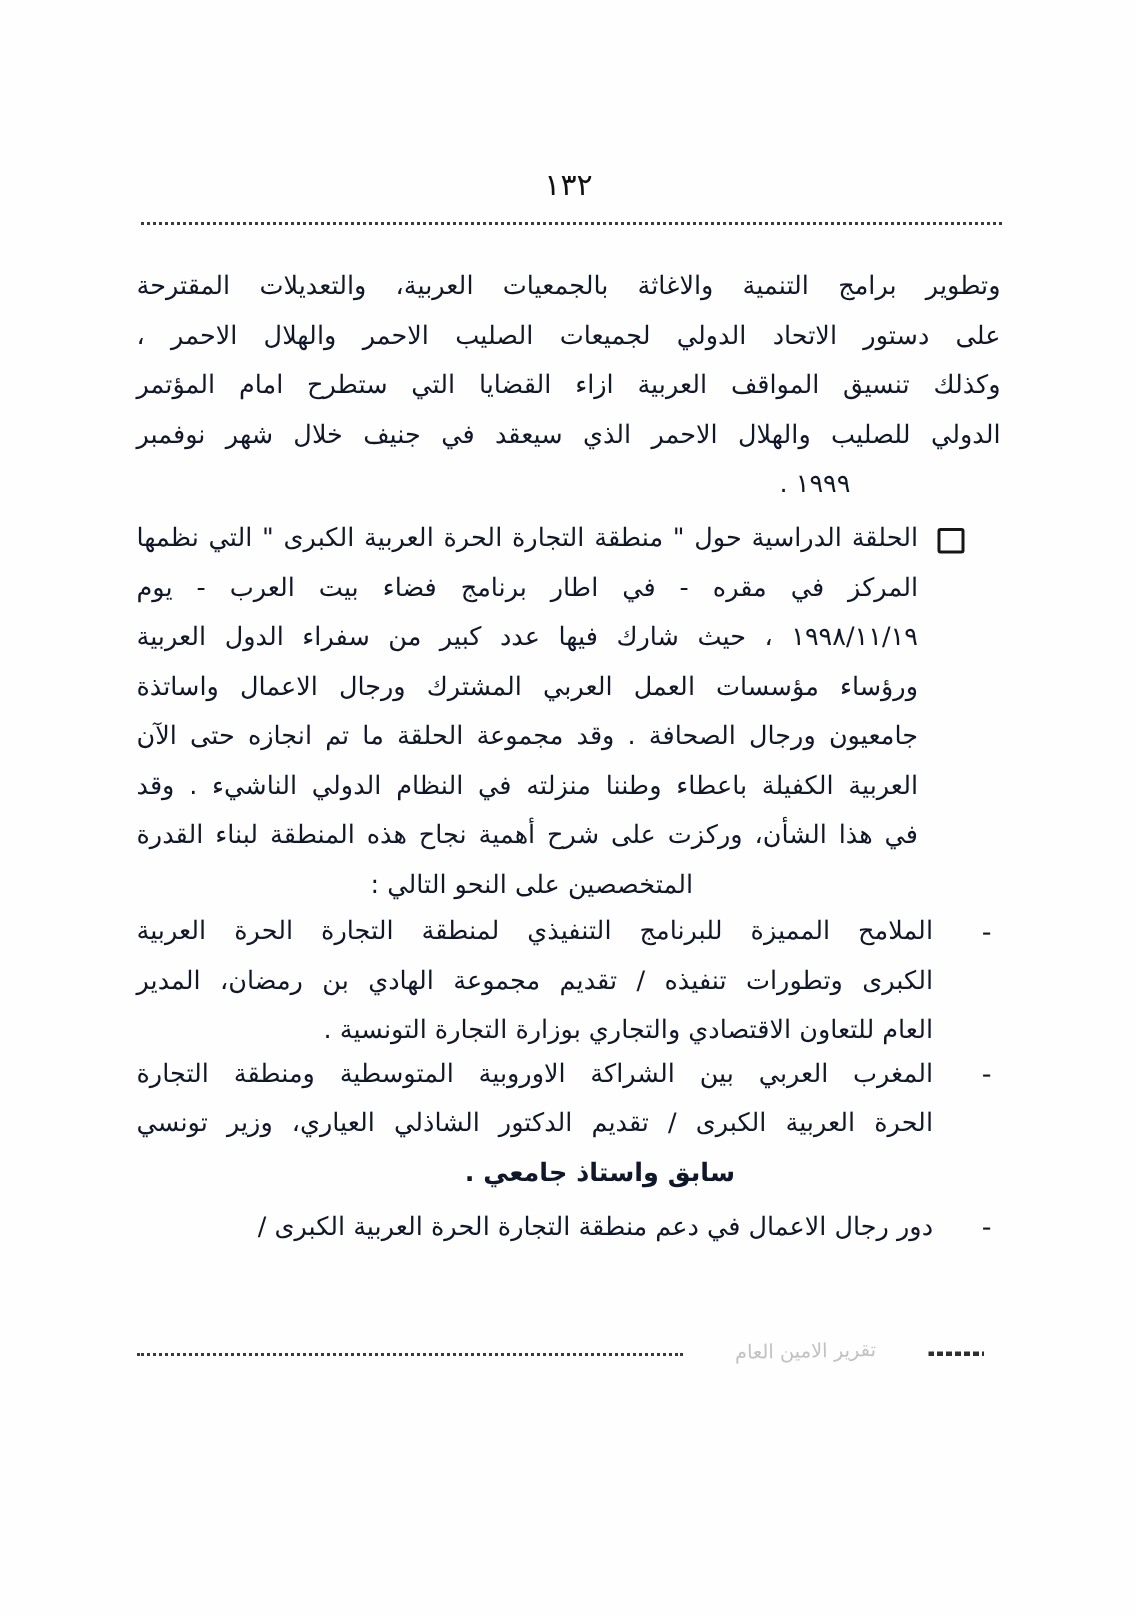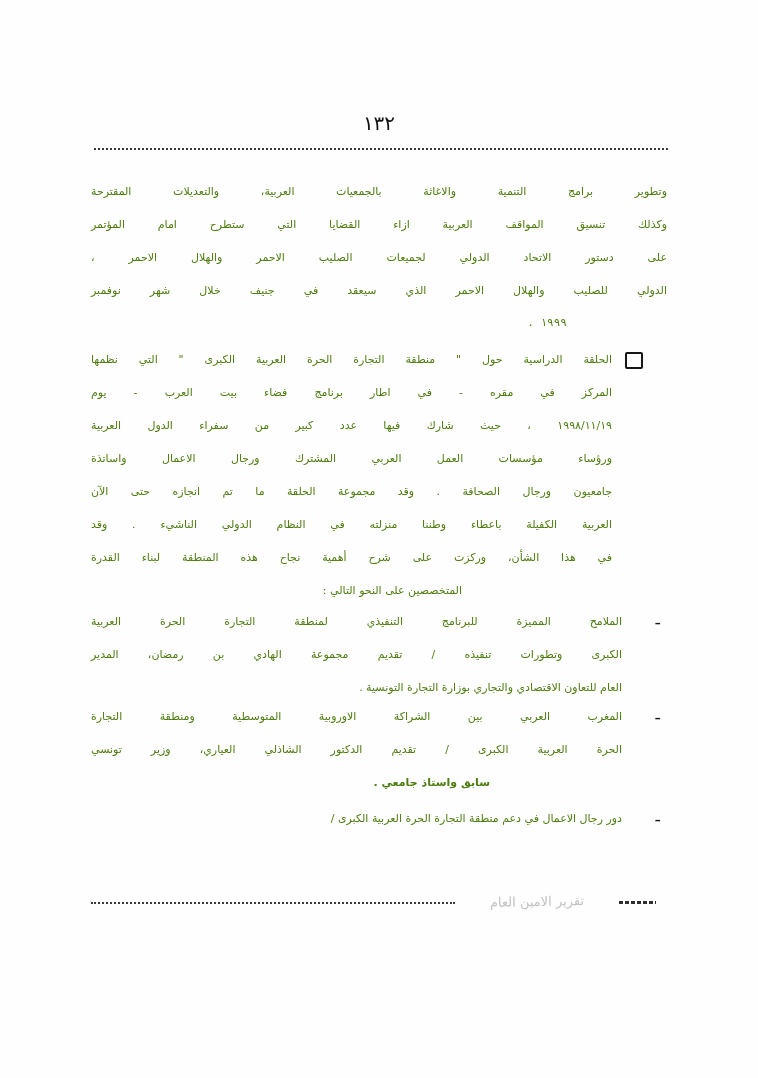--- a/index.html
+++ b/index.html
@@ -15,26 +15,26 @@
     position:absolute;top:111px;left:0;width:100%;
     text-align:center;font-size:20px;letter-spacing:2px;color:#111;
   }
   .rule-top{
     position:absolute;top:148px;left:94px;width:574px;height:0;
     border-top:2px dotted #3a3a3a;
   }
   .body-block{position:absolute;top:175px;left:91px;width:576px;}
   .line{
     direction:rtl;
-    font-size:11px;line-height:33px;
+    font-size:17px;line-height:33px;
     text-align:justify;text-align-last:justify;
-    color:#4d7c0f;
+    color:#0f172a;
   }
   .last{text-align-last:right;}
-  .intro-end{text-align-last:right;padding-left:0;padding-right:100px;font-family:Liberation Mono, monospace;}
+  .intro-end{text-align-last:right;padding-left:0;padding-right:100px;}
   .seminar{position:relative;padding-right:55px;margin-top:3px;}
   .sq{
     position:absolute;right:24px;top:9px;
     width:14px;height:13px;
     border:2px solid #161616;border-radius:2px;
     background:transparent;
   }
   .seminar-end{text-align-last:right;padding-right:150px;}
   .topic{position:relative;padding-right:45px;}
   .t1{margin-top:-2px;}
@@ -65,22 +65,22 @@
 <div class="page">
 
   <div class="pagenum">١٣٢</div>
 
   <div class="rule-top"></div>
 
   <div class="body-block">
 
     <div>
       <div class="line">وتطوير برامج التنمية والاغاثة بالجمعيات العربية، والتعديلات المقترحة</div>
+      <div class="line">على دستور الاتحاد الدولي لجميعات الصليب الاحمر والهلال الاحمر ،</div>
       <div class="line">وكذلك تنسيق المواقف العربية ازاء القضايا التي ستطرح امام المؤتمر</div>
-      <div class="line">على دستور الاتحاد الدولي لجميعات الصليب الاحمر والهلال الاحمر ،</div>
       <div class="line">الدولي للصليب والهلال الاحمر الذي سيعقد في جنيف خلال شهر نوفمبر</div>
       <div class="line intro-end">١٩٩٩ .</div>
     </div>
 
     <div class="seminar">
       <span class="sq"></span>
       <div class="line">الحلقة الدراسية حول " منطقة التجارة الحرة العربية الكبرى " التي نظمها</div>
       <div class="line">المركز في مقره - في اطار برنامج فضاء بيت العرب - يوم</div>
       <div class="line">١٩٩٨/١١/١٩ ، حيث شارك فيها عدد كبير من سفراء الدول العربية</div>
       <div class="line">ورؤساء مؤسسات العمل العربي المشترك ورجال الاعمال واساتذة</div>

